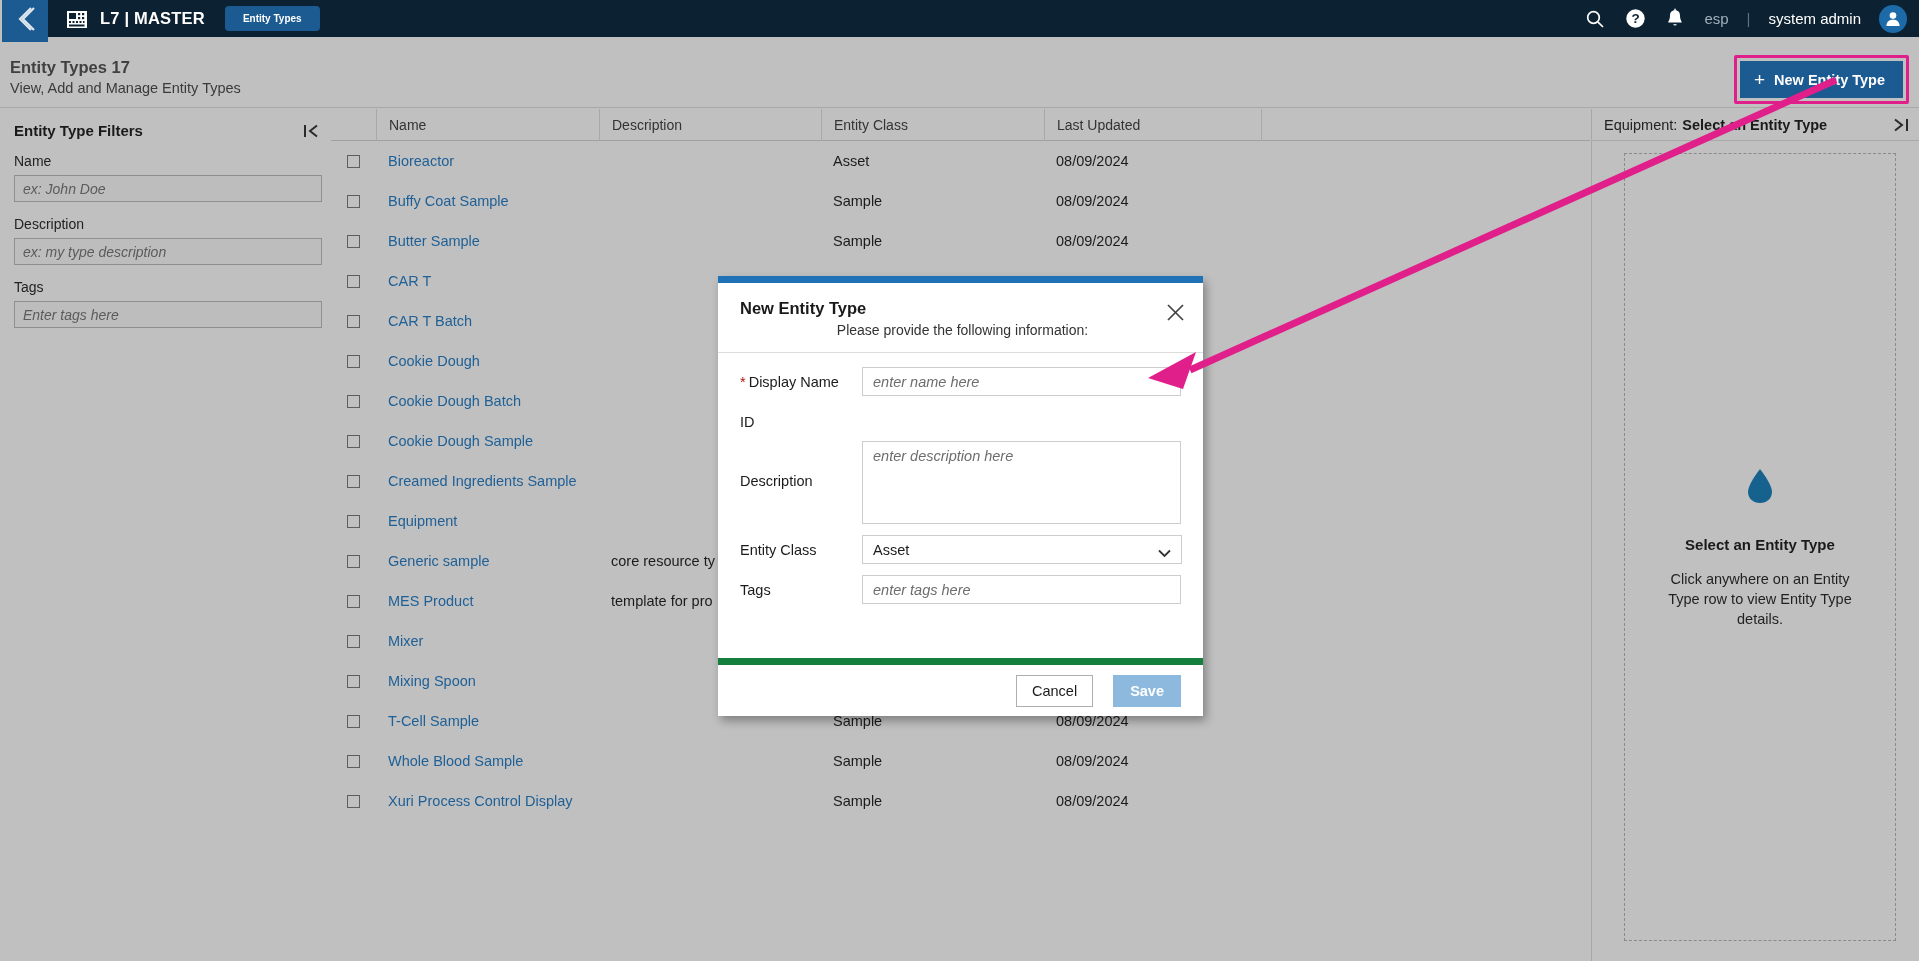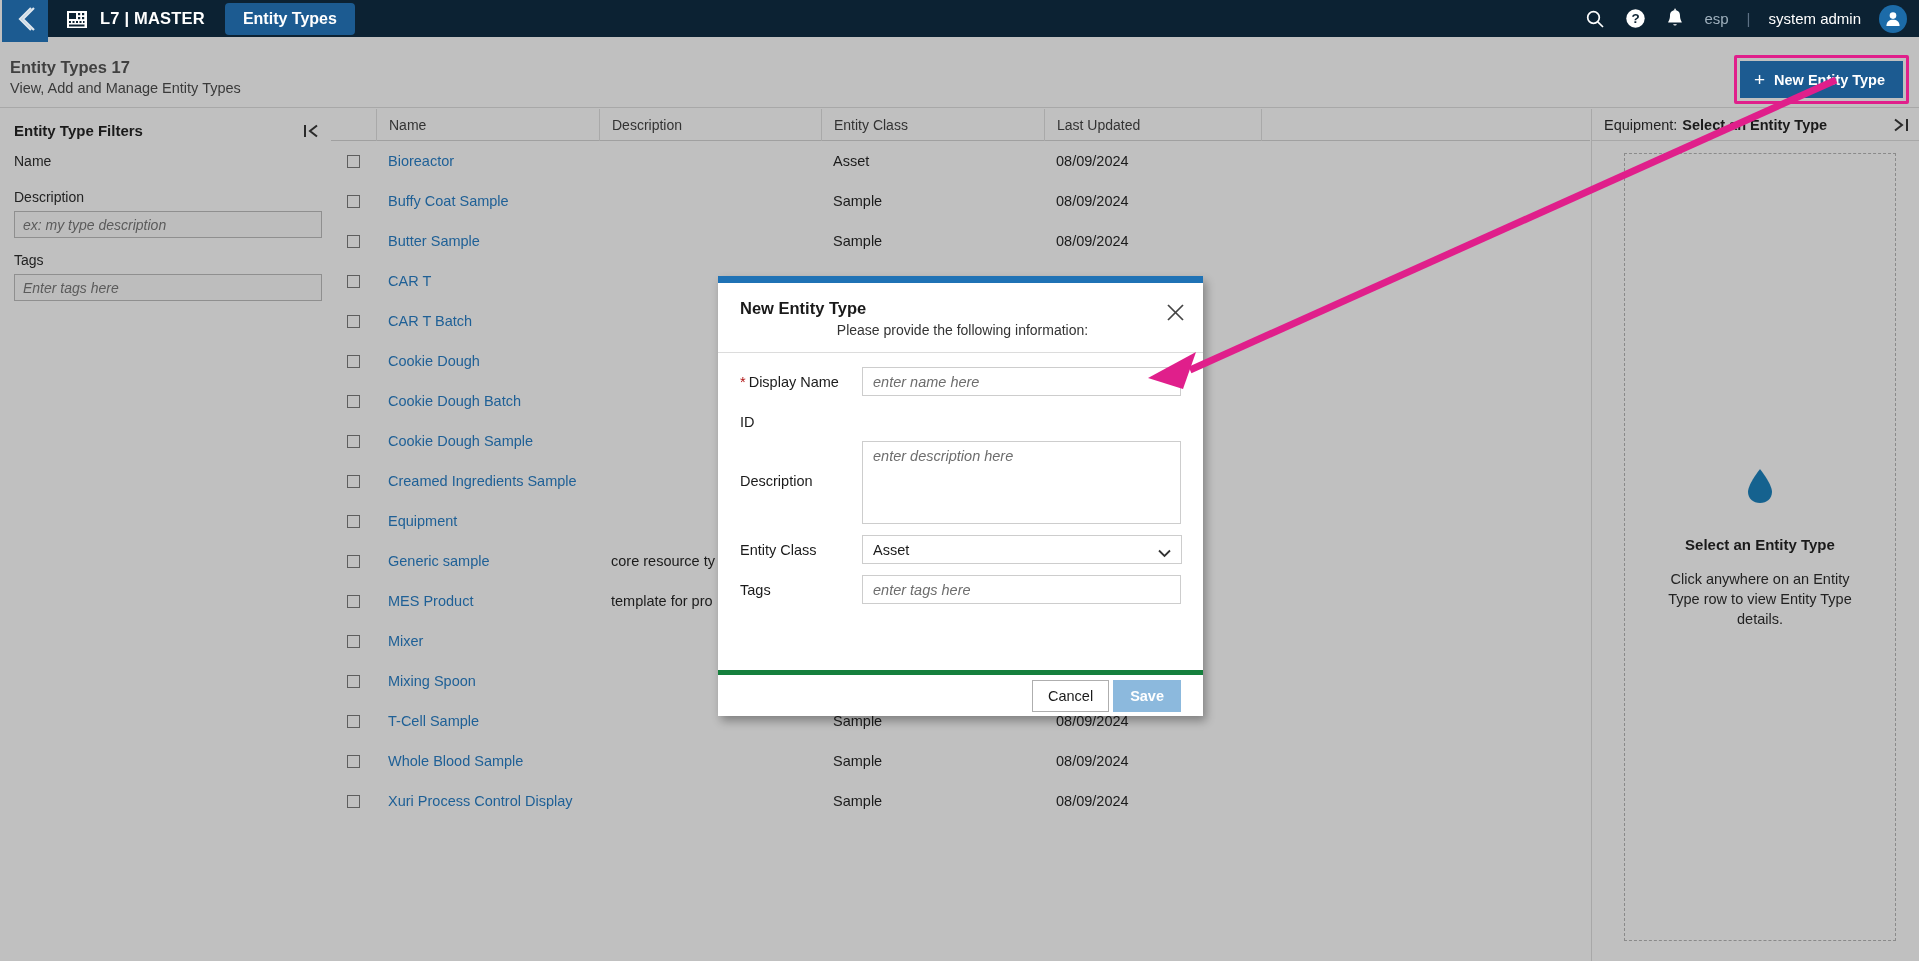--- a/index.html
+++ b/index.html
@@ -35,21 +35,21 @@
     color: #ffffff;
     font-size: 16.5px;
     font-weight: bold;
     letter-spacing: .2px;
     white-space: nowrap;
   }
   .tab-pill {
     margin-left: 20px;
     background: #1c5b91;
     color: #ffffff;
-    font-size: 16px;
+    font-size: 10px;
     font-weight: bold;
     padding: 7px 18px;
     border-radius: 4px;
     white-space: nowrap;
     cursor: pointer;
   }
   .topbar-right {
     margin-left: auto;
     display: flex; align-items: center;
     gap: 18px;
@@ -275,24 +275,24 @@
     appearance: none; -webkit-appearance: none;
     font-family: "Liberation Sans", sans-serif;
     cursor: pointer;
   }
   .sel-chev {
     position: absolute; right: 11px; top: 9px;
     pointer-events: none;
   }
   .modal-foot {
     position: absolute; bottom: 0; left: 0;
-    width: 485px; height: 46px;
-    border-top: 5px solid #15803d;
+    width: 485px; height: 58px;
+    border-top: 7px solid #15803d;
     display: flex; align-items: center; justify-content: flex-end;
-    gap: 4px;
+    gap: 20px;
     padding-right: 22px;
   }
   .btn-cancel {
     background: #fff; border: 1px solid #aeaeae;
     font-size: 14.5px; color: #1b1b1b;
     padding: 7px 15px; cursor: pointer;
     font-family: "Liberation Sans", sans-serif;
   }
   .btn-save {
     background: #8cb9dd; border: none;
@@ -386,20 +386,21 @@
     <div class="collapse-left">
       <svg width="18" height="16" viewBox="0 0 18 16">
         <rect x="1" y="2" width="2" height="12" fill="#2a2a2a"></rect>
         <path d="M14 2.5 L7 8 L14 13.5" fill="none" stroke="#2a2a2a" stroke-width="2"></path>
       </svg>
     </div>
   </div>
 
   <div class="fgroup">
     <div class="flabel">Name</div>
+    <input class="finput" placeholder="ex: John Doe" style="">
   </div>
   <div class="fgroup">
     <div class="flabel">Description</div>
     <input class="finput" placeholder="ex: my type description" style="">
   </div>
   <div class="fgroup">
     <div class="flabel">Tags</div>
     <input class="finput" placeholder="Enter tags here" style="">
   </div>
 </div>

